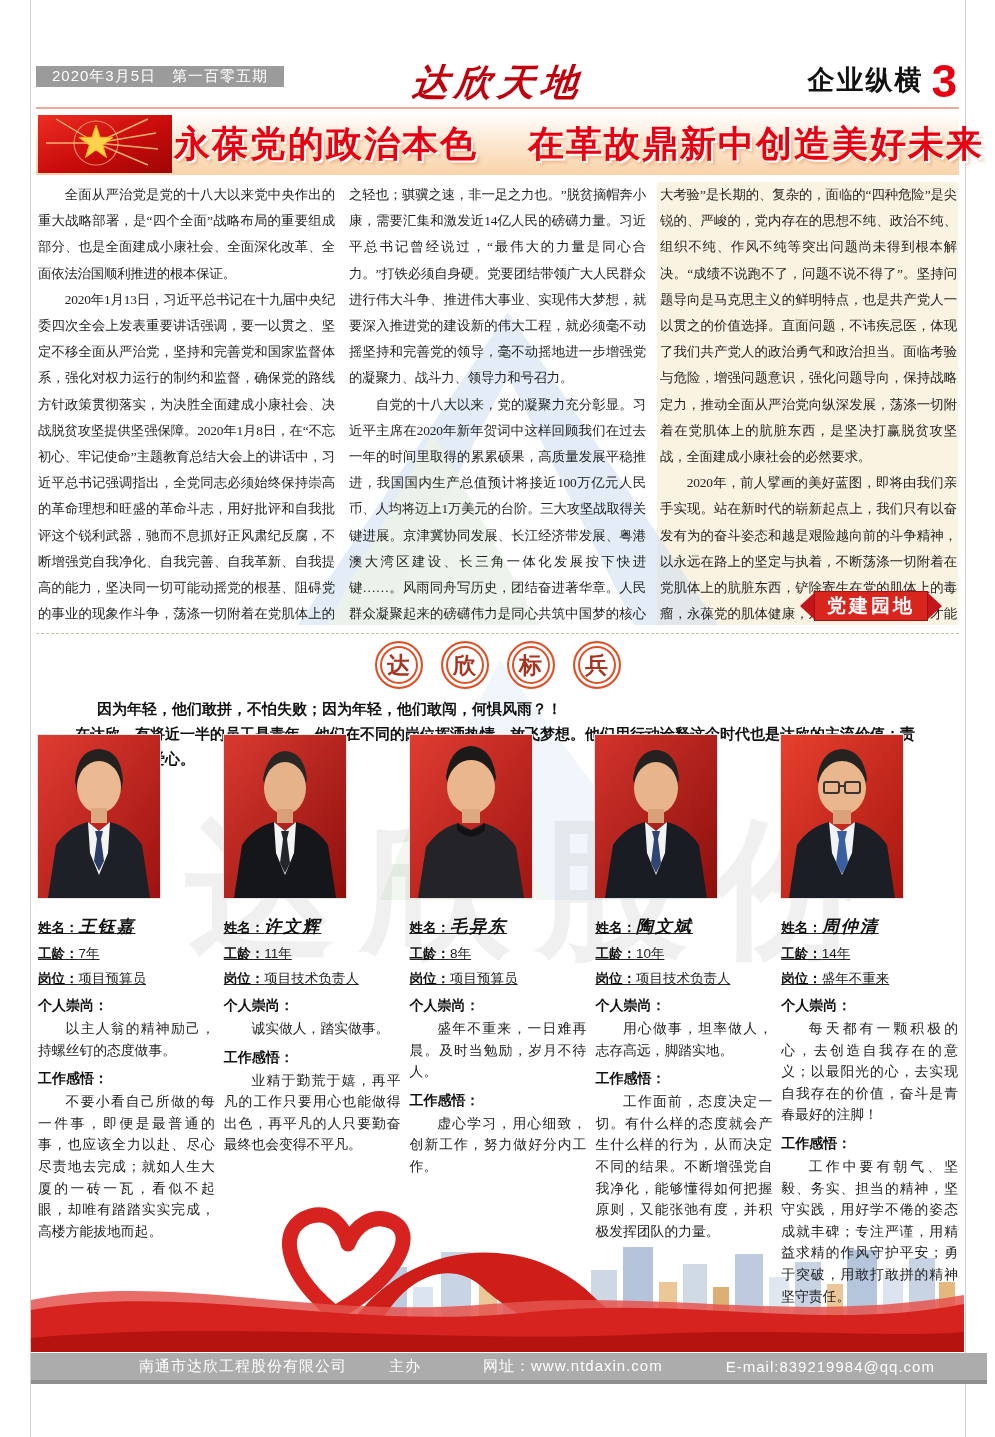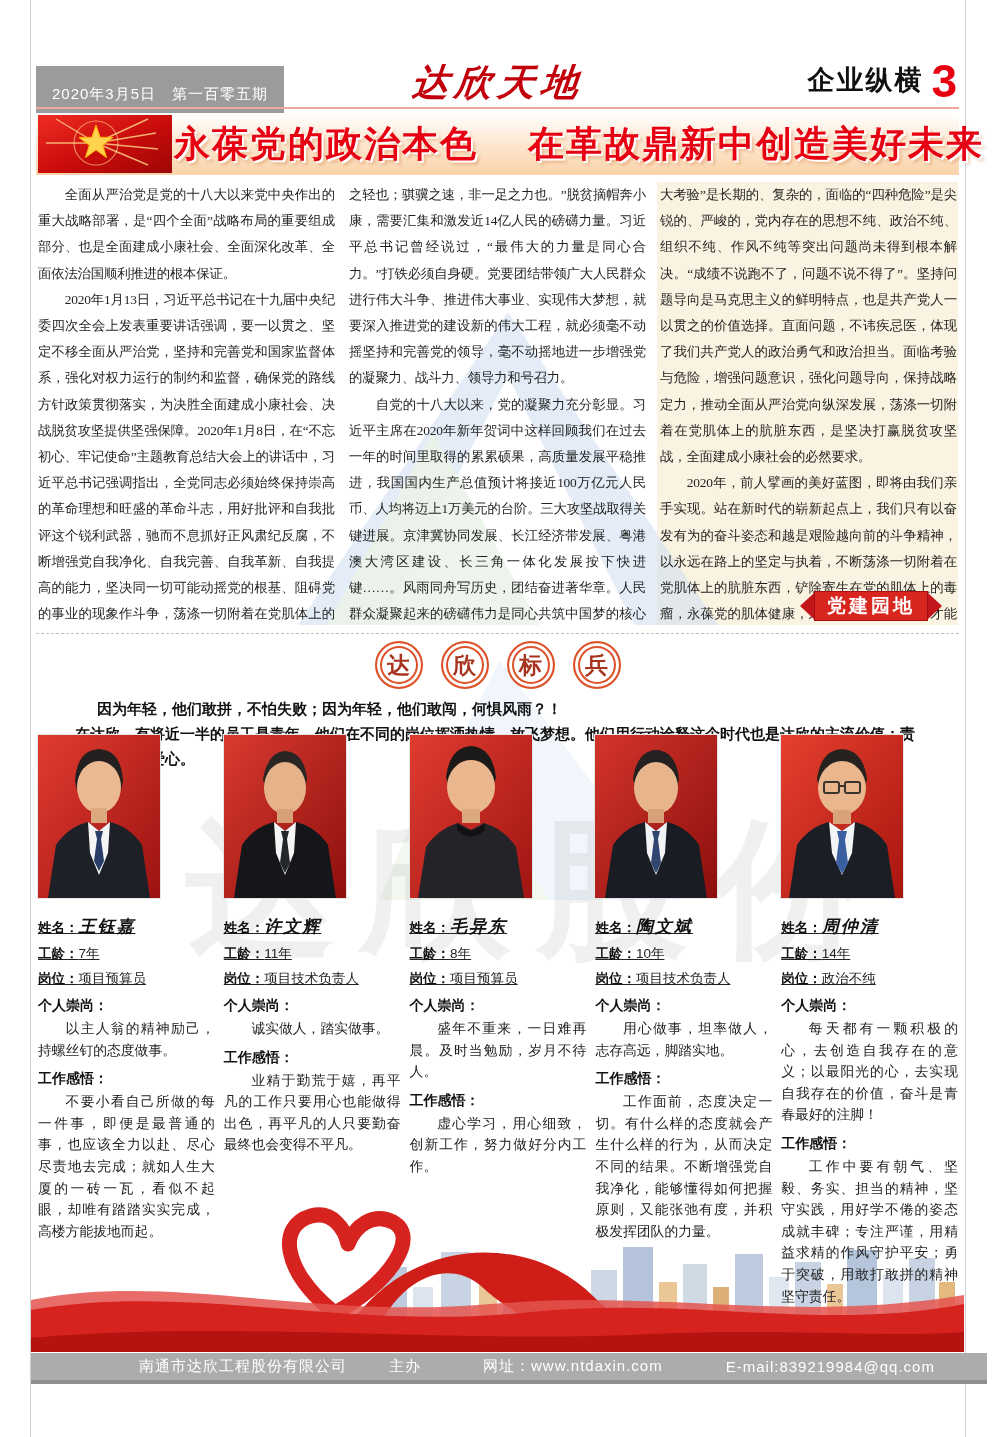--- a/index.html
+++ b/index.html
@@ -4,21 +4,21 @@
 <style>
   html,body{margin:0;padding:0;background:#fff;}
   .page{position:relative;width:995px;height:1437px;background:#fff;overflow:hidden;
         font-family:"Liberation Sans",sans-serif;color:#222;}
   .sheet{position:absolute;left:30px;top:0;width:934px;height:1437px;
          border-left:1px solid #cfcfcf;border-right:1px solid #cfcfcf;}
 
   
   .header{position:absolute;left:36px;top:58px;width:923px;height:46px;}
   .date-box{position:absolute;left:0;top:8px;background:#9b9b9b;color:#fff;
-            font-size:15px;padding:19px 16px;letter-spacing:1px;}
+            font-size:15px;padding:1px 16px;letter-spacing:1px;}
   .masthead{position:absolute;left:50%;top:0;transform:translateX(-50%) skewX(-6deg);
             color:#c2000b;font-size:37px;font-weight:bold;font-style:italic;
             font-family:"Liberation Serif",serif;letter-spacing:6px;white-space:nowrap;}
   .header-right{position:absolute;right:2px;top:0;display:flex;align-items:flex-end;gap:8px;text-align:right;}
   .section-name{font-size:27px;font-weight:bold;color:#111;letter-spacing:2px;
                 font-family:"Liberation Serif",serif;line-height:44px;}
   .page-num{font-size:46px;line-height:42px;font-weight:bold;color:#e60012;}
   .red-rule{position:absolute;left:36px;top:107px;width:923px;height:2px;background:#f0a89c;}
 
   
@@ -290,21 +290,21 @@
             <rect x="64" y="47" width="15" height="11" rx="2"></rect>
           <line x1="58" y1="51" x2="64" y2="51"></line>
         </g>
         <rect x="52" y="75" width="18" height="14" fill="#d9a27a"></rect>
         <path d="M8,163 L16,110 Q28,92 48,87 L61,96 L74,87 Q94,92 106,110 L114,163 Z" fill="#1b1e24"></path>
         <path d="M48,87 L61,96 L74,87 L71,118 L61,140 L51,118 Z" fill="#f2f3f5"></path>
         <path d="M56,96 L66,96 L64,105 L67,128 L61,139 L55,128 L58,105 Z" fill="#3a5fa0"></path>
       </svg>
       <div class="prow"><span class="plabel">姓名：</span><span class="pname">周仲清</span></div>
       <div class="prow"><span class="plabel">工龄：</span><span>14年</span></div>
-      <div class="prow"><span class="plabel">岗位：</span><span>政治不纯</span></div>
+      <div class="prow"><span class="plabel">岗位：</span><span>盛年不重来</span></div>
       <div class="phead">个人崇尚：</div>
       <p class="ptext">每天都有一颗积极的心，去创造自我存在的意义；以最阳光的心，去实现自我存在的价值，奋斗是青春最好的注脚！</p>
       <div class="phead">工作感悟：</div>
       <p class="ptext">工作中要有朝气、坚毅、务实、担当的精神，坚守实践，用好学不倦的姿态成就丰碑；专注严谨，用精益求精的作风守护平安；勇于突破，用敢打敢拼的精神坚守责任。</p>
     </div>
   </div>
 
   <div class="wm-text">达欣股份</div>
 
   <svg class="deco" width="933" height="160" viewBox="0 0 933 160">

